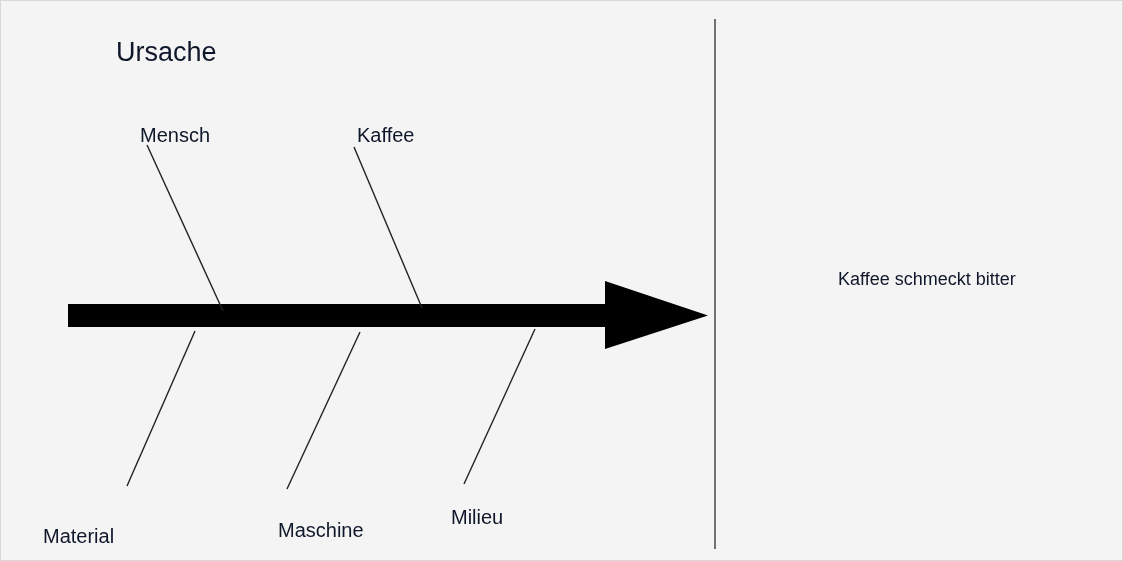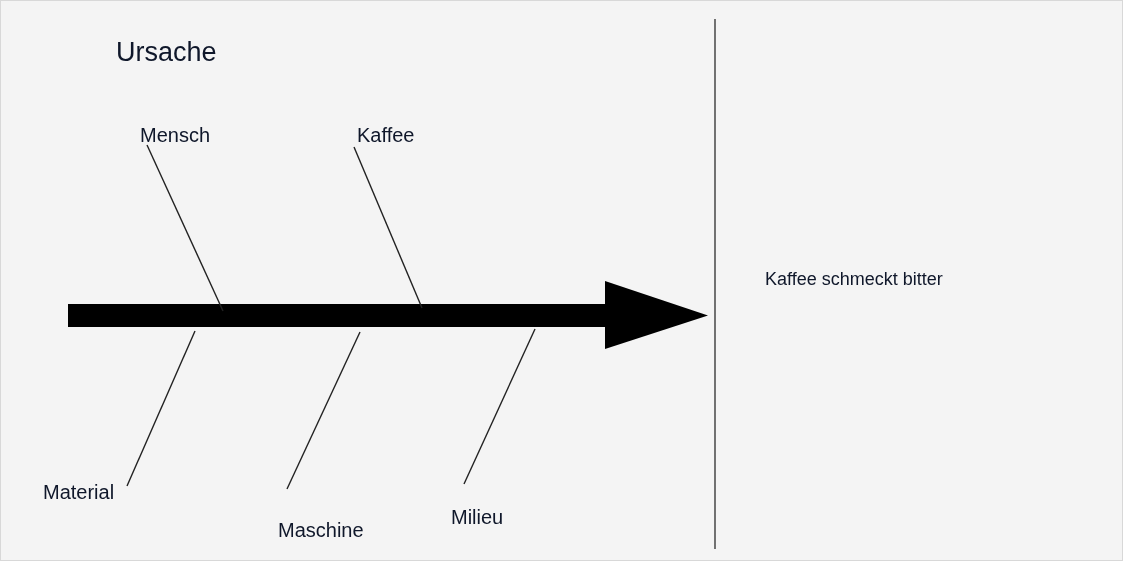--- a/index.html
+++ b/index.html
@@ -69,21 +69,21 @@
       </g>
   </svg>
 
   <div class="label heading" style="left:115px; top:38px;">Ursache</div>
 
 
   <div class="label bone-label" style="left:139px; top:124px;">Mensch</div>
 
   <div class="label bone-label" style="left:356px; top:124px;">Kaffee</div>
 
-  <div class="label bone-label" style="left:42px; top:481px;text-align:right;">Material</div>
+  <div class="label bone-label" style="left:42px; top:525px;text-align:right;">Material</div>
 
   <div class="label bone-label" style="left:277px; top:503px;margin-top:16px;">Maschine</div>
 
   <div class="label bone-label" style="left:450px; top:506px;">Milieu</div>
 
-  <div class="label effect-label" style="left:764px; top:269px;">Kaffee schmeckt bitter</div>
+  <div class="label effect-label" style="left:837px; top:269px;">Kaffee schmeckt bitter</div>
 
 </div>
 
 </body></html>

